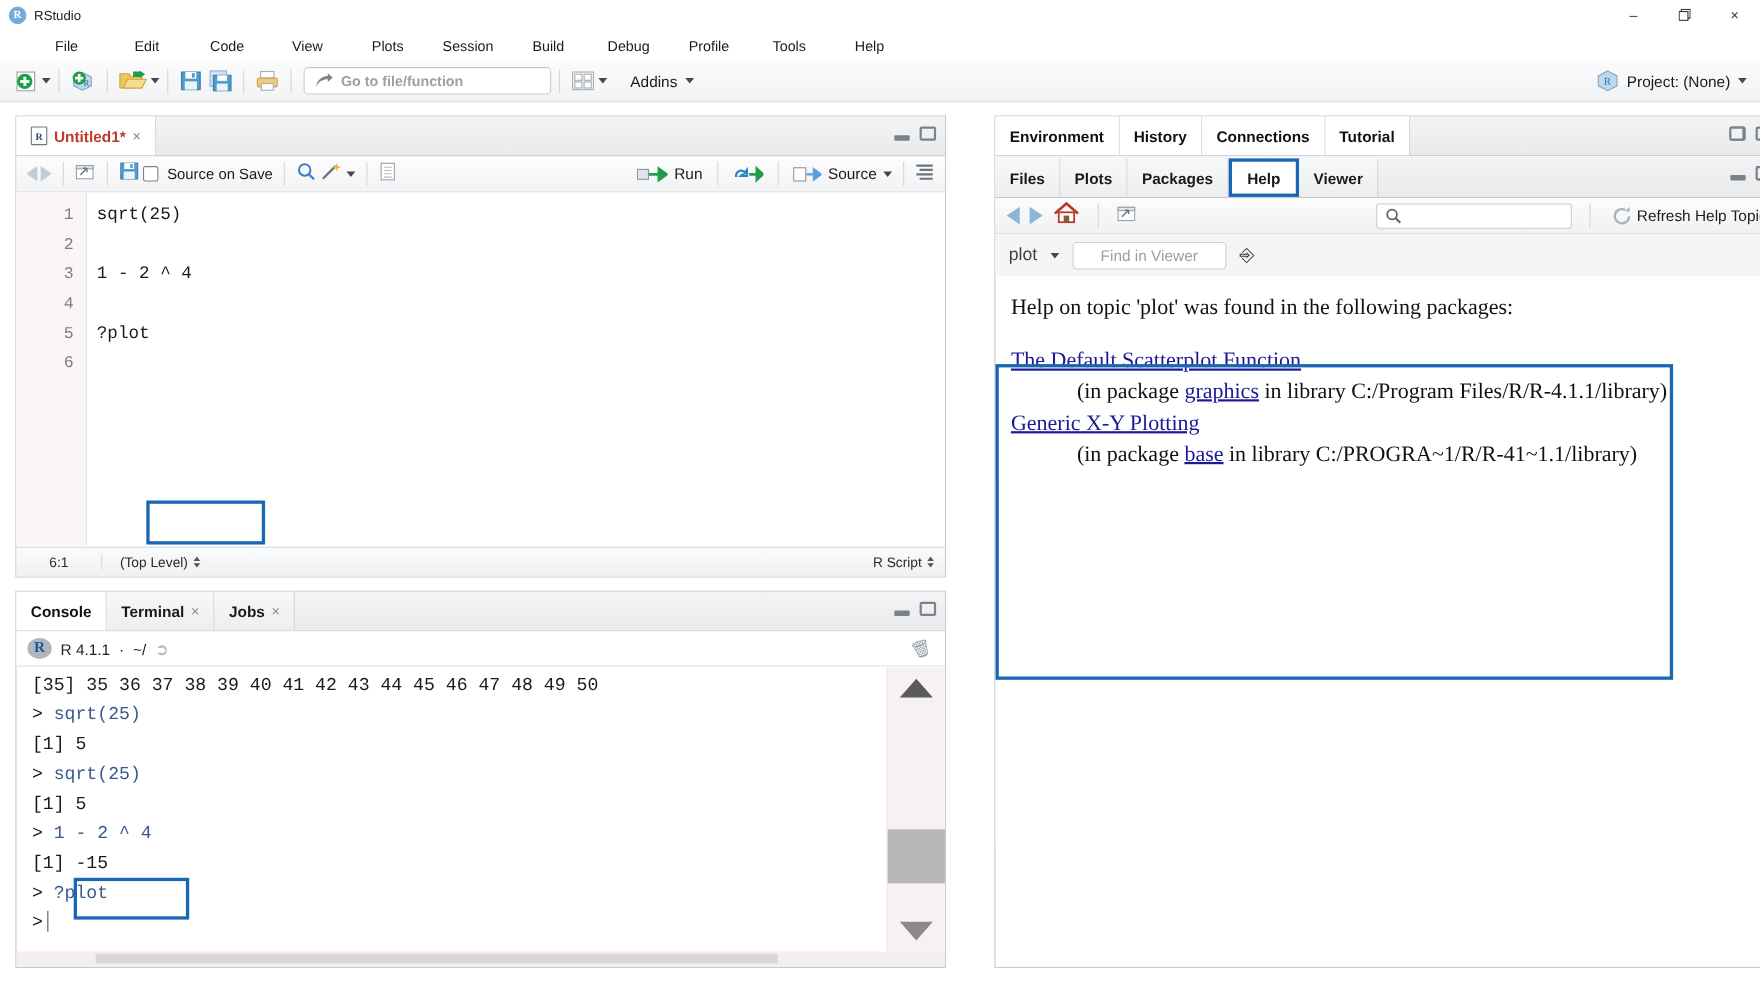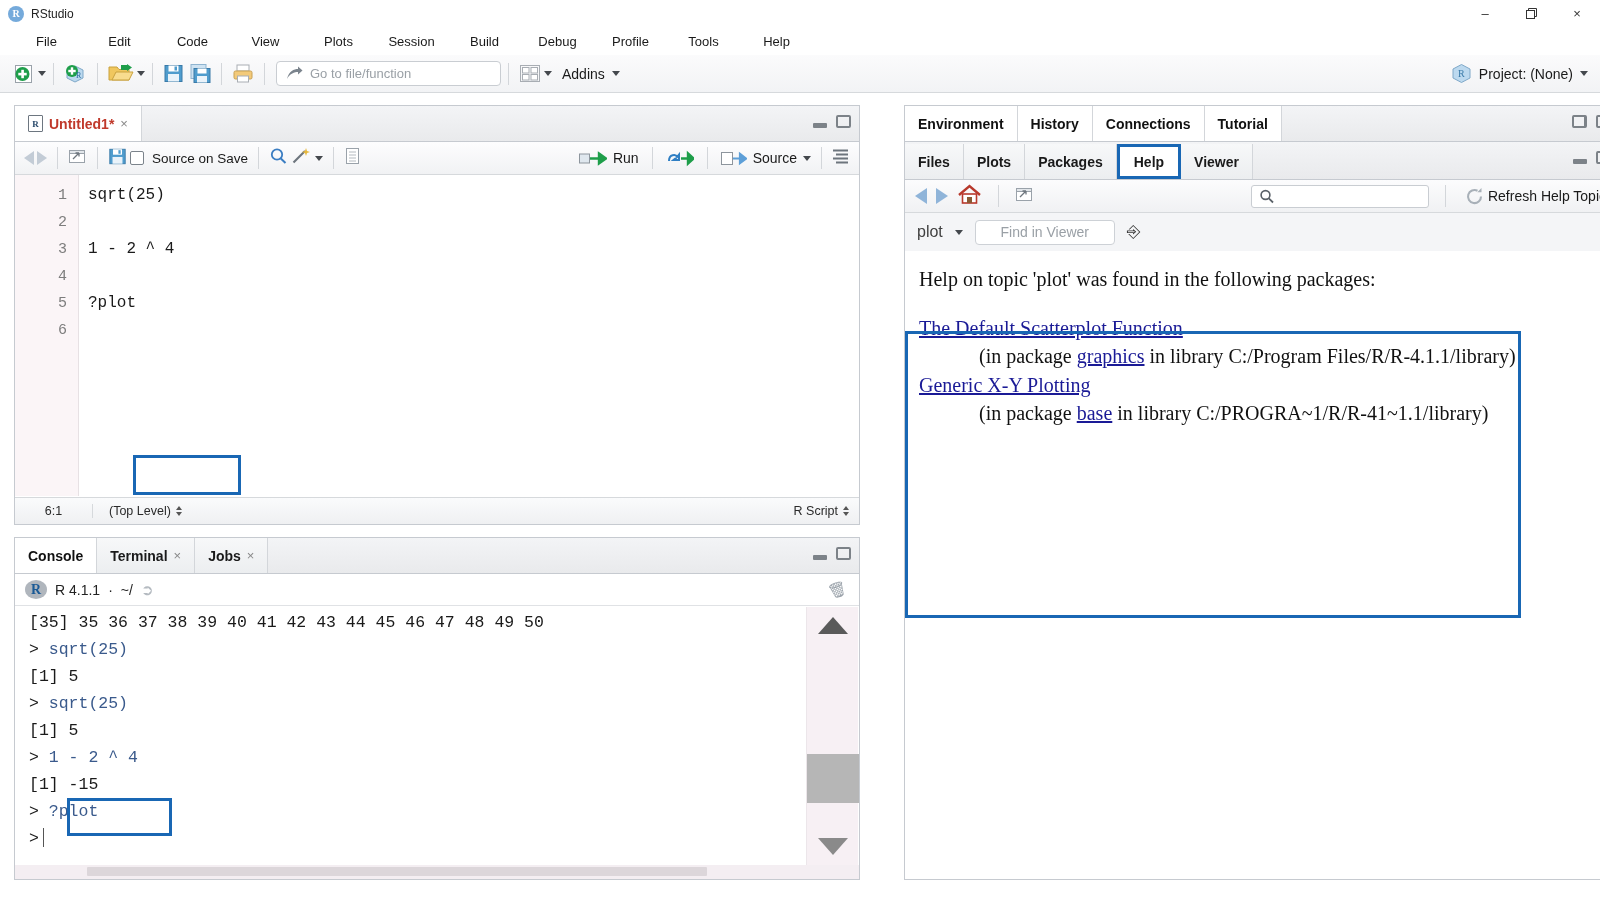--- a/index.html
+++ b/index.html
@@ -32,21 +32,21 @@
   .wincontrol {
     width: 46px; height: 27px;
     display: flex; align-items: center; justify-content: center;
     font-size: 13px; color: #333;
   }
 
   
   .menubar {
     height: 28px; background: #ffffff;
     display: flex; align-items: center;
-    padding-left: 10px;
+    padding-left: 24px;
   }
   .menuitem {
     font-size: 13px; color: #1a1a1a;
     padding: 4px 0; margin-right: 0;
     width: 73px; text-align: center;
   }
 
   
   .maintoolbar {
     height: 38px;
@@ -63,24 +63,24 @@
   .caret {
     width: 0; height: 0;
     border-left: 4px solid transparent;
     border-right: 4px solid transparent;
     border-top: 5px solid #44484d;
   }
   .gotofile {
     width: 225px; height: 25px;
     background: #fff; border: 1px solid #c9cdd2; border-radius: 4px;
     display: flex; align-items: center; gap: 7px;
-    padding-left: 9px; margin-left: 4px;
+    padding-left: 9px; margin-left: 4px; font-weight: bold;
   }
   .gotofile-text { font-size: 13px; color: #9aa0a6; }
-  .addins-label { font-size: 14px; color: #1a1a1a; margin: 0 7px 0 10px; }
+  .addins-label { font-size: 14px; color: #1a1a1a; margin: 0 7px 0 21px; }
   .project-box {
     position: absolute; right: 12px;
     display: flex; align-items: center; gap: 7px;
   }
   .project-label { font-size: 14px; color: #1a1a1a; }
 
   
   .workspace { position: absolute; top: 93px; left: 0; width: 1600px; height: 807px; }
 
   .panel {

